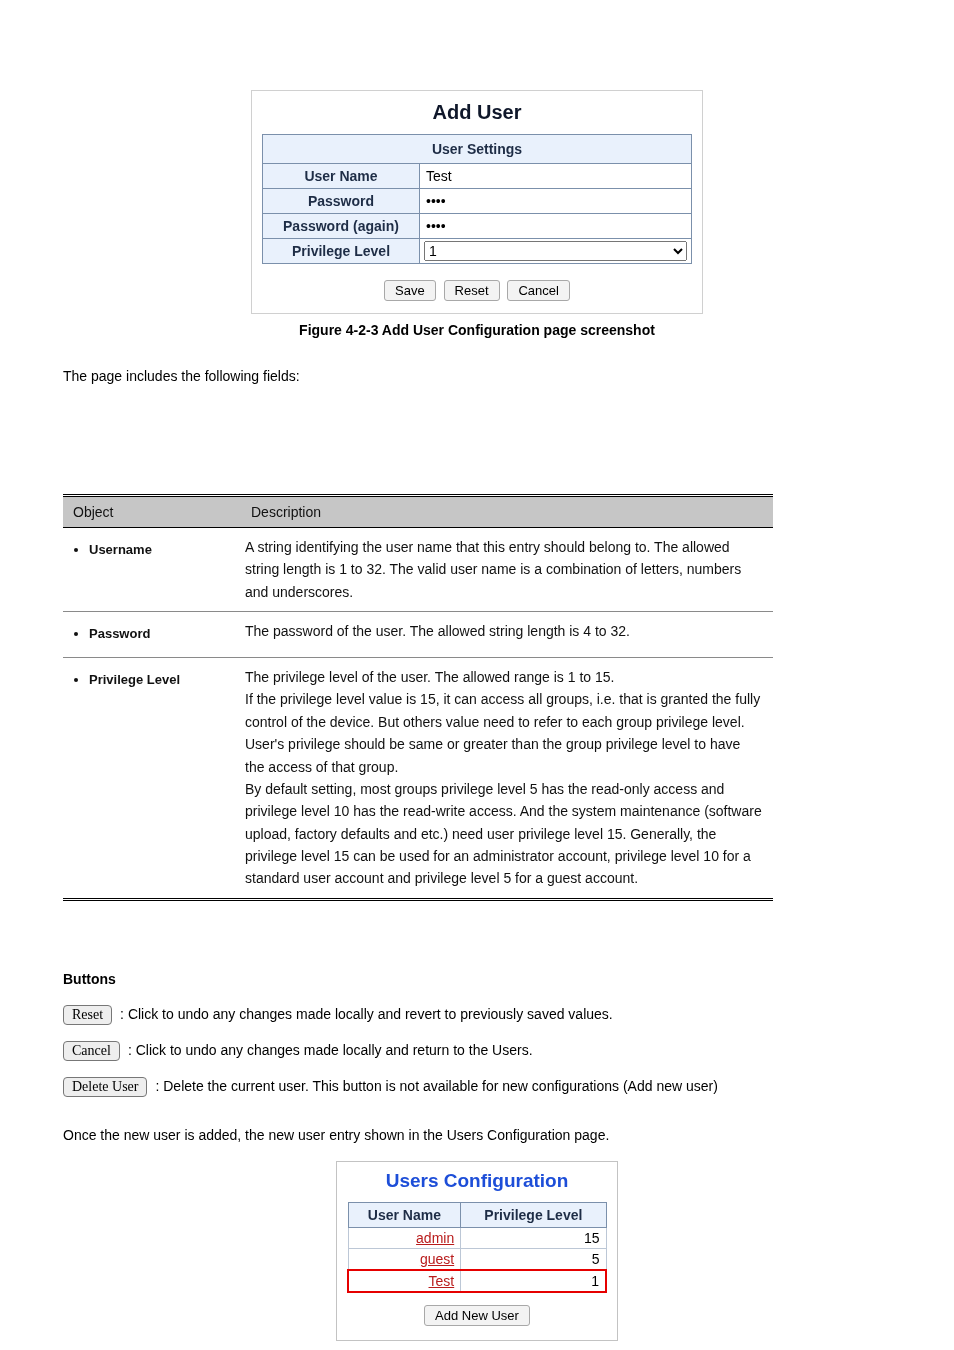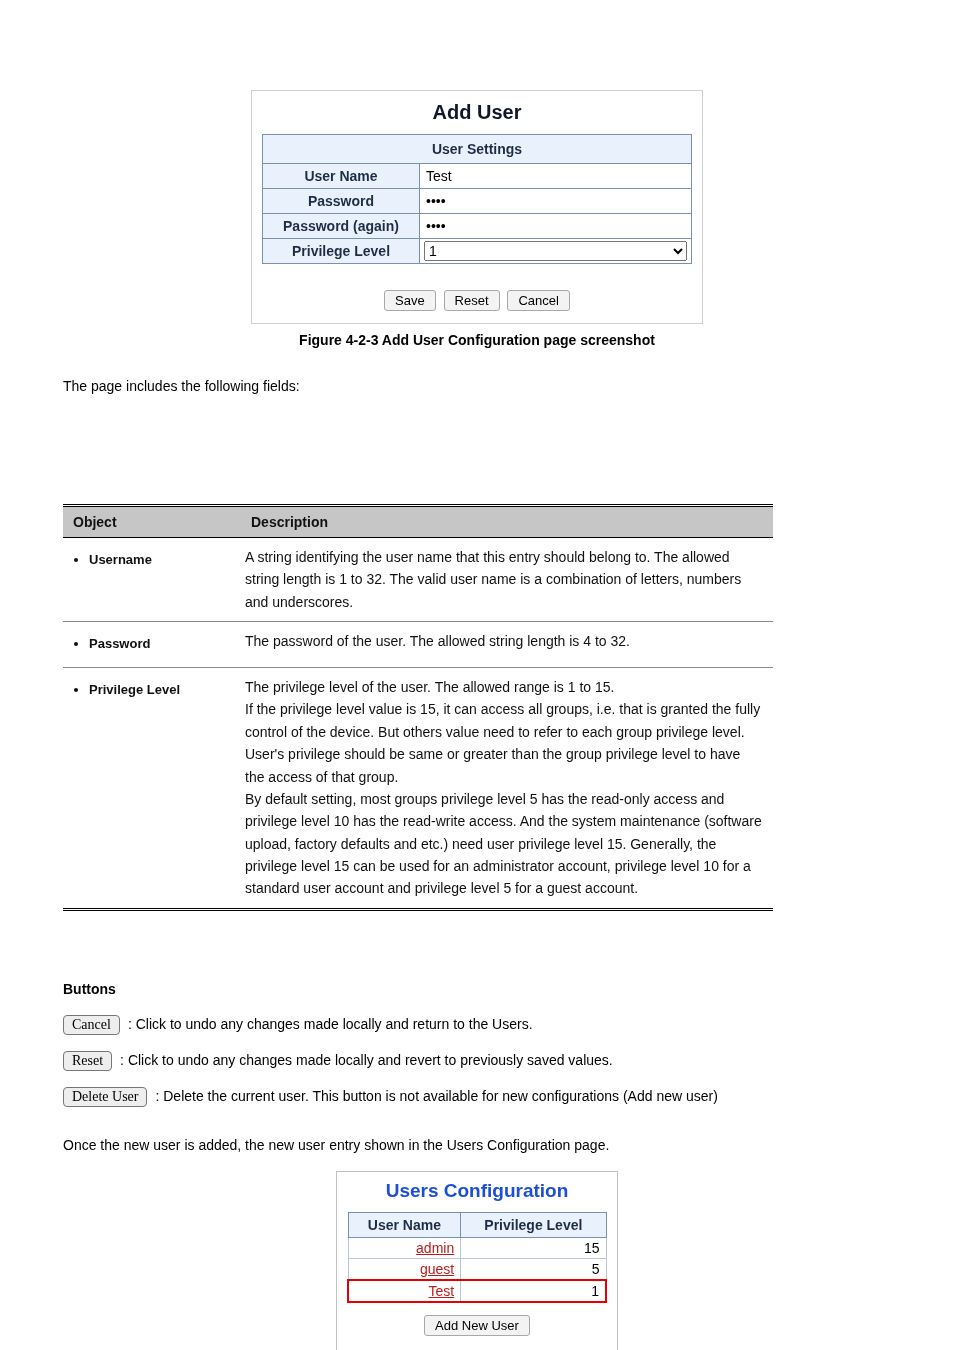--- a/index.html
+++ b/index.html
@@ -70,21 +70,21 @@
   }
   .priv-select {
     width: 100%;
     font-family: Arial, sans-serif;
     font-size: 14px;
     box-sizing: border-box;
   }
 
   .button-row {
     text-align: center;
-    margin-top: 26px;
+    margin-top: 16px;
   }
   .btn {
     font-family: Arial, sans-serif;
     font-size: 13px;
     padding: 2px 10px;
     background: #f3f3f3;
     border: 1px solid #a8a8a8;
     border-radius: 3px;
     cursor: pointer;
     margin: 0 2px;
@@ -98,21 +98,21 @@
     font-size: 14px;
     color: #111;
   }
   .obj-desc thead tr {
     border-top: 3px double #000;
     border-bottom: 1px solid #000;
   }
   .obj-desc th {
     background: #c6c6c6;
     text-align: left;
-    font-weight: bold;
+    font-weight: normal;
     padding: 7px 10px;
     vertical-align: top;
   }
   .obj-desc th.col-obj {
     width: 158px;
   }
   .obj-desc tbody tr td {
     border-bottom: 1px solid #8a8a8a;
     padding: 8px 10px 8px 4px;
     vertical-align: top;
@@ -322,22 +322,22 @@
         <td class="multiline">The privilege level of the user. The allowed range is 1 to 15.
 If the privilege level value is 15, it can access all groups, i.e. that is granted the fully control of the device. But others value need to refer to each group privilege level. User's privilege should be same or greater than the group privilege level to have the access of that group.
 By default setting, most groups privilege level 5 has the read-only access and privilege level 10 has the read-write access. And the system maintenance (software upload, factory defaults and etc.) need user privilege level 15. Generally, the privilege level 15 can be used for an administrator account, privilege level 10 for a standard user account and privilege level 5 for a guest account.</td>
       </tr>
     </tbody>
 </table>
 
 <div class="buttons-section">
   <div class="bheader">Buttons</div>
   <div id="button-pairs">
+      <div class="button-pair"><span class="legacy-btn">Reset</span><span class="legacy-btn-desc">: Click to undo any changes made locally and revert to previously saved values.</span></div>
       <div class="button-pair"><span class="legacy-btn">Cancel</span><span class="legacy-btn-desc">: Click to undo any changes made locally and return to the Users.</span></div>
-      <div class="button-pair"><span class="legacy-btn">Reset</span><span class="legacy-btn-desc">: Click to undo any changes made locally and revert to previously saved values.</span></div>
       <div class="button-pair"><span class="legacy-btn">Delete User</span><span class="legacy-btn-desc">: Delete the current user. This button is not available for new configurations (Add new user)</span></div>
     </div>
 </div>
 
 <div class="addnew-note">Once the new user is added, the new user entry shown in the Users Configuration page.</div>
 
 <div class="users-config-panel">
   <div class="users-config-title">Users Configuration</div>
   <table class="users-config-table">
     <thead>

